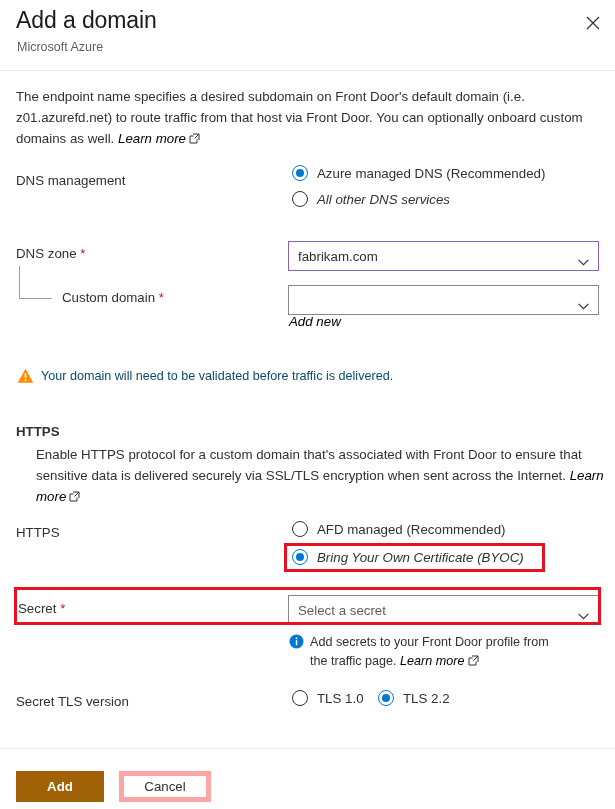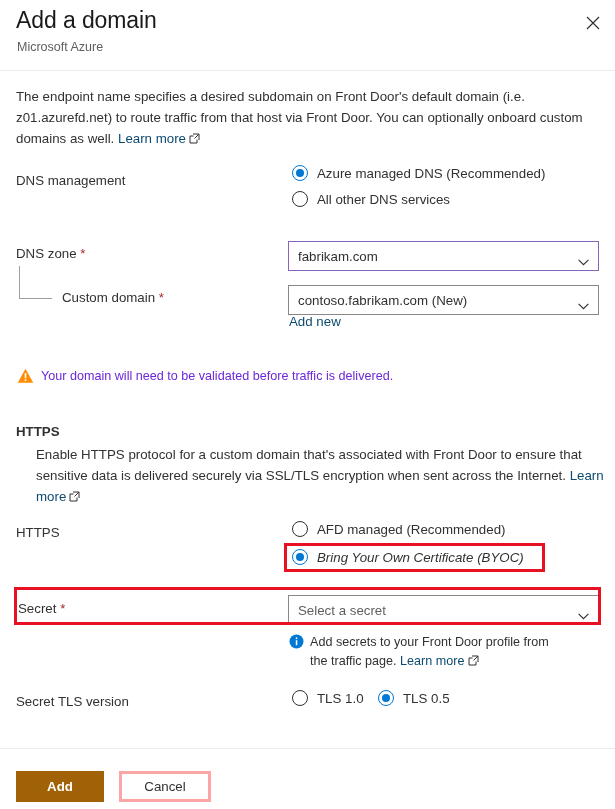--- a/index.html
+++ b/index.html
@@ -32,21 +32,21 @@
   .hdr-rule {
     position:absolute; left:0; top:70px; width:615px; height:1px;
     background:#edebe9;
   }
 
   
   .intro {
     position:absolute; left:16px; top:86px; width:578px;
     font-size:13.3px; line-height:21px; color:#323130;
   }
-  a.lnk { color:#0c4a6e; text-decoration:none; cursor:pointer; }
+  a.lnk { color:#000000; text-decoration:none; cursor:pointer;font-style:italic; }
   .ext {
     display:inline-block; width:11px; height:11px;
     vertical-align:-1px; margin-left:3px;
   }
 
   
   .row-label {
     position:absolute; font-size:13.3px; color:#323130; white-space:nowrap;
   }
   .req { color:#a4262c; font-size:13.3px; }
@@ -84,21 +84,21 @@
   }
 
   
   .tree {
     position:absolute; left:19px; top:266px; width:33px; height:33px;
     border-left:1px solid #a19f9d; border-bottom:1px solid #a19f9d;
   }
 
   
   .warn-ico { position:absolute; width:17px; height:16px; }
-  .warn-txt { position:absolute; font-size:12.6px; color:#6d28d9; }
+  .warn-txt { position:absolute; font-size:12.6px; color:#0c4a6e; }
 
   
   .sec-h {
     position:absolute; font-size:13.3px; font-weight:700; color:#323130;
   }
   .sec-p {
     position:absolute; font-size:13.3px; line-height:21px; color:#323130;
   }
 
   
@@ -117,21 +117,21 @@
   .ftr-rule {
     position:absolute; left:0; top:748px; width:615px; height:1px;
     background:#edebe9;
   }
   .btn {
     position:absolute; height:31px; display:flex;
     align-items:center; justify-content:center;
     font-size:13.3px; cursor:pointer; border:1px solid transparent;
   }
   .btn-primary { background:#a16207; color:#fff; font-weight:700; }
-  .btn-secondary { background:#fff; color:#323130; border:3px solid #fca5a5; }
+  .btn-secondary { background:#fff; color:#323130; border:5px solid #fca5a5; }
 </style>
 </head>
 <body>
 
 <div class="panel">
 
   <div class="hdr">
     <div class="hdr-title">Add a domain</div>
     <div class="hdr-sub">Microsoft Azure</div>
     <div class="close-btn">
@@ -152,21 +152,21 @@
         <path d="M8 6.5 V10 H1 V3 H4.5" stroke="#323130" stroke-width="1" fill="none"></path>
       </svg></span>
   </div>
 
   <div class="row-label" style="left:16px; top:173px;">DNS management</div>
 
   <div class="radio-item" style="left:292px; top:165px;justify-content:flex-end;">
     <span class="radio sel"></span>
     <span class="radio-lbl">Azure managed DNS (Recommended)</span>
   </div>
-  <div class="radio-item" style="left:292px; top:191px;">
+  <div class="radio-item" style="left:292px; top:191px;font-style:italic;">
     <span class="radio"></span>
     <span class="radio-lbl">All other DNS services</span>
   </div>
 
   <div class="row-label" style="left:16px; top:246px;">
     <span>DNS zone</span>
     <span class="req">*</span>
   </div>
 
   <div class="dd focus" style="left:288px; top:241px; width:311px;">
@@ -179,21 +179,20 @@
   </div>
 
   <div class="tree"></div>
 
   <div class="row-label" style="left:62px; top:290px;">
     <span>Custom domain</span>
     <span class="req">*</span>
   </div>
 
   <div class="dd" style="left:288px; top:285px; width:311px;">
-    <span class="dd-txt">contoso.fabrikam.com (New)</span>
     <span class="dd-chev">
       <svg width="11" height="7" viewBox="0 0 11 7">
         <path d="M0.6 0.8 L5.5 5.7 L10.4 0.8" stroke="#323130" stroke-width="1.1" fill="none"></path>
       </svg>
     </span>
   </div>
 
   <a class="lnk" style="position:absolute; left:289px; top:314px; font-size:13.3px;">Add new</a>
 
   <span class="warn-ico" style="left:17px; top:368px;">
@@ -263,20 +262,20 @@
   </div>
 
   <div class="row-label" style="left:16px; top:694px;">Secret TLS version</div>
 
   <div class="radio-item" style="left:292px; top:690px;">
     <span class="radio"></span>
     <span class="radio-lbl">TLS 1.0</span>
   </div>
   <div class="radio-item" style="left:378px; top:690px;">
     <span class="radio sel"></span>
-    <span class="radio-lbl">TLS 0.5</span>
+    <span class="radio-lbl">TLS 2.2</span>
   </div>
 
   <div class="ftr-rule"></div>
   <div class="btn btn-primary" style="left:16px; top:771px; width:88px;">Add</div>
   <div class="btn btn-secondary" style="left:119px; top:771px; width:92px;">Cancel</div>
 
 </div>
 
 </body></html>

